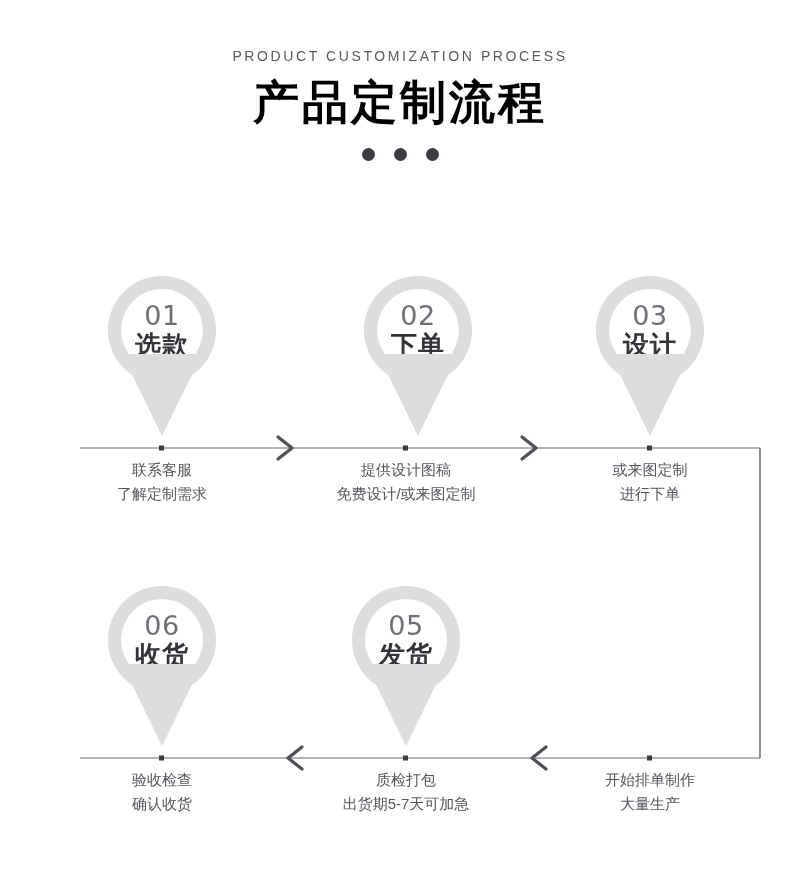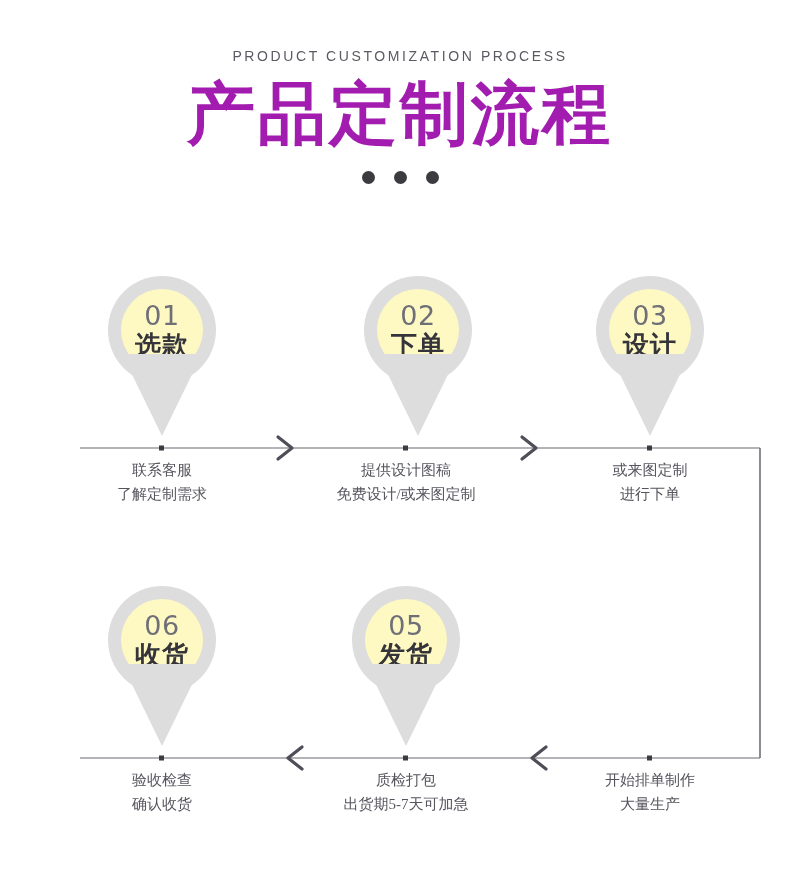--- a/index.html
+++ b/index.html
@@ -28,25 +28,25 @@
   .eyebrow {
     margin-top: 48px;
     font-size: 14px;
     letter-spacing: 2.6px;
     color: #5a5a62;
     font-weight: 400;
     white-space: nowrap;
   }
   .main-title {
     margin-top: 14px;
-    font-size: 68px;
+    font-size: 46px;
     line-height: 1.05;
     font-weight: bold;
     letter-spacing: 3px;
-    color: #a21caf;
+    color: #000000;
     font-family: "DejaVu Sans", "Liberation Sans", sans-serif;
   }
   .dots {
     margin-top: 22px;
     display: flex;
     justify-content: center;
     gap: 19px;
   }
   .dot {
     width: 13px;
@@ -85,21 +85,21 @@
     height: 108px;
     border-radius: 50%;
     background: #dddddd;
   }
   .pin-inner {
     position: absolute;
     top: 13px; left: 13px;
     width: 82px;
     height: 82px;
     border-radius: 50%;
-    background: #fef9c3;
+    background: #ffffff;
     display: flex;
     flex-direction: column;
     align-items: center;
     justify-content: center;
   }
   .pin-num {
     font-size: 27px;
     line-height: 1;
     color: #6f6f78;
     font-weight: 400;
@@ -127,21 +127,21 @@
   }
 
   
   .caption {
     position: absolute;
     width: 240px;
     text-align: center;
     font-size: 15px;
     line-height: 1.62;
     color: #55555d;
-    font-family: Liberation Serif, serif;
+    font-family: Liberation Sans, sans-serif;
   }
   .caption span { display: block; white-space: nowrap; }
 </style>
 </head>
 <body>
 
 <div class="header">
   <div class="eyebrow">PRODUCT CUSTOMIZATION PROCESS</div>
   <div class="main-title">产品定制流程</div>
   <div class="dots">

